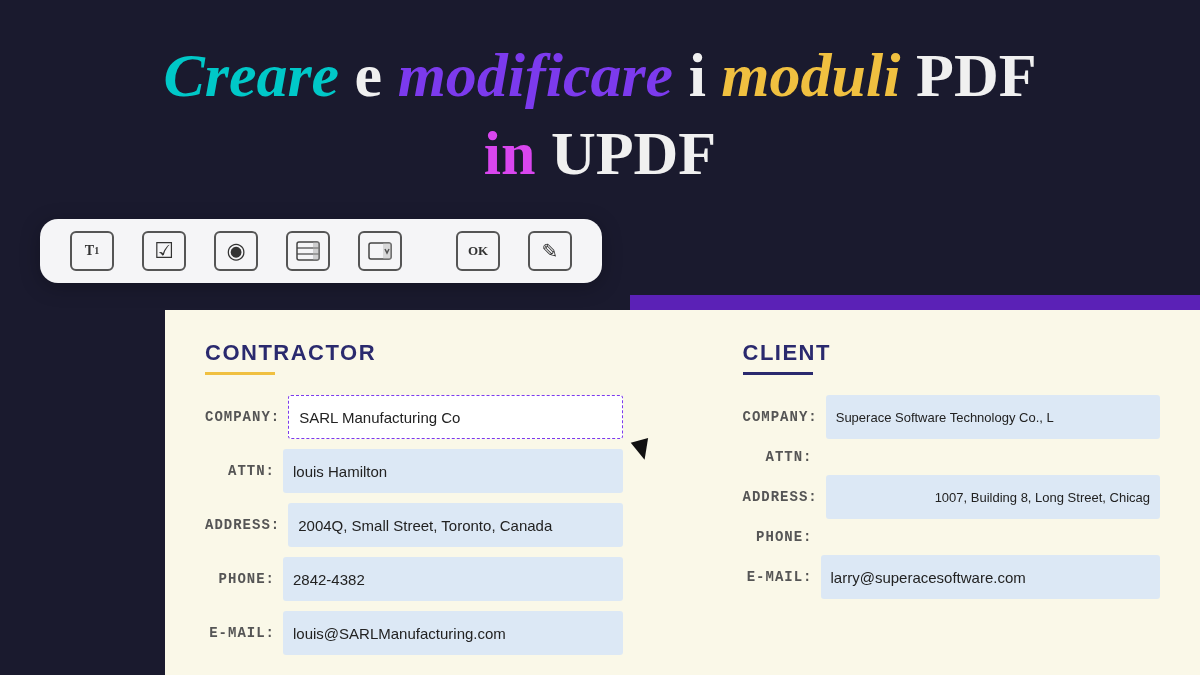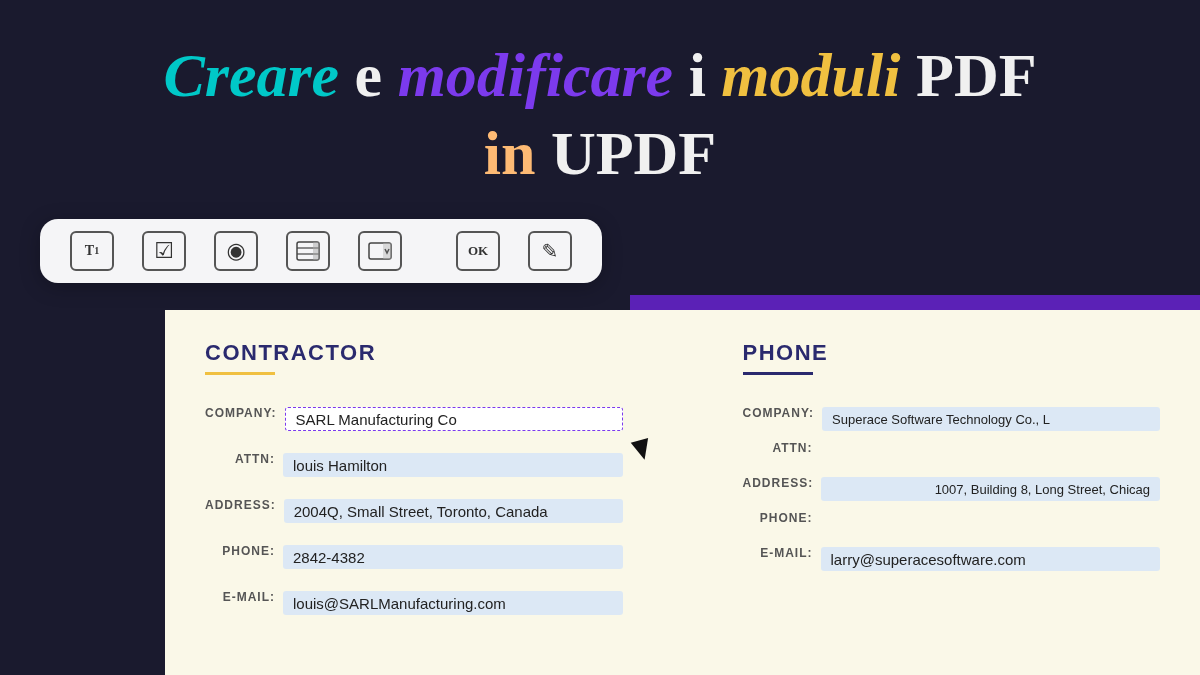--- a/index.html
+++ b/index.html
@@ -29,21 +29,21 @@
     }
     .header-line2 {
       display: block;
     }
     .word-creare { color: #00c8c8; font-style: italic; }
     .word-e { color: #f0f0f0; }
     .word-modificare { color: #7c3aed; font-style: italic; }
     .word-i { color: #f0f0f0; }
     .word-moduli { color: #f0c040; font-style: italic; }
     .word-pdf { color: #f0f0f0; }
-    .word-in { color: #fdba74; }
+    .word-in { color: #d946ef; }
     .word-updf { color: #f0f0f0; }
 
     
     .toolbar-wrapper {
       display: flex;
       align-items: center;
       padding: 0 40px;
       margin-bottom: 0;
     }
     .toolbar {
@@ -124,39 +124,38 @@
       background: #2a2a6e;
     }
 
     .form-row {
       display: flex;
       align-items: center;
       margin-bottom: 10px;
       gap: 8px;
     }
     .form-label {
-      font-size: 12px;
+      font-size: 14px;
       color: #555;
-      font-family: Liberation Sans, sans-serif;
+      font-family: Liberation Mono, monospace;
       font-weight: bold;
       letter-spacing: 1px;
       min-width: 70px;
       text-align: right;
     }
     .form-input {
       flex: 1;
       background: #dce8f5;
       border: none;
       border-radius: 3px;
       padding: 6px 10px;
       font-size: 15px;
       color: #222;
       font-family: Arial, sans-serif;
-      height: 24px;
-      margin-top: 12px;
+      height: 44px;
     }
     .form-input.active-field {
       border: 1.5px dashed #7c3aed;
       background: #ffffff;
     }
 
     
     .left-panel {
       position: absolute;
       top: 310px;
@@ -247,21 +246,21 @@
       <span class="form-label">E-MAIL:</span>
       <input class="form-input" type="text" value="louis@SARLManufacturing.com" style="">
     </div>
   </div>
 
   <div style="position:relative;">
     <div style="position:absolute;top:100px;left:-50px;width:0;height:0;border-left:9px solid transparent;border-right:9px solid transparent;border-top:20px solid #111;transform:rotate(-15deg);"></div>
   </div>
 
   <div class="form-section">
-    <div class="section-title">PHONE</div>
+    <div class="section-title">CLIENT</div>
     <div class="section-underline blue"></div>
 
     <div class="form-row">
       <span class="form-label">COMPANY:</span>
       <input class="form-input" type="text" value="Superace Software Technology Co., L" style="font-size: 13px;">
     </div>
 
     <div class="form-row">
       <span class="form-label">ATTN:</span>
     </div>

